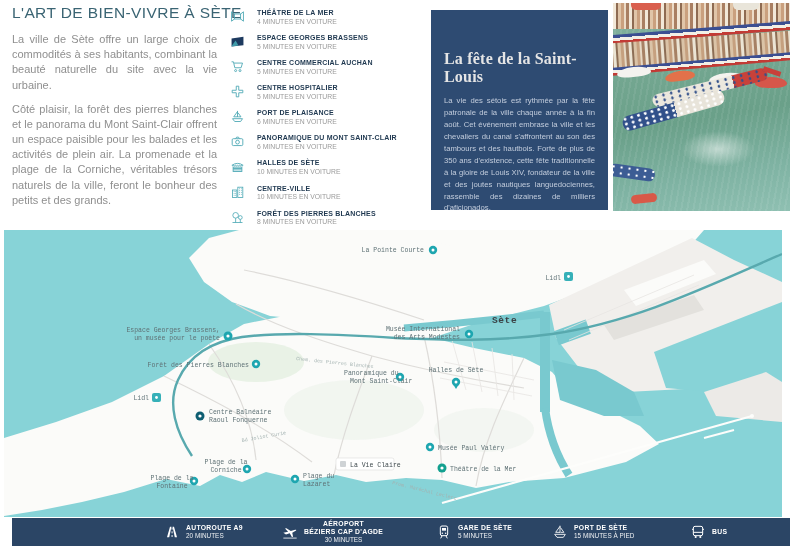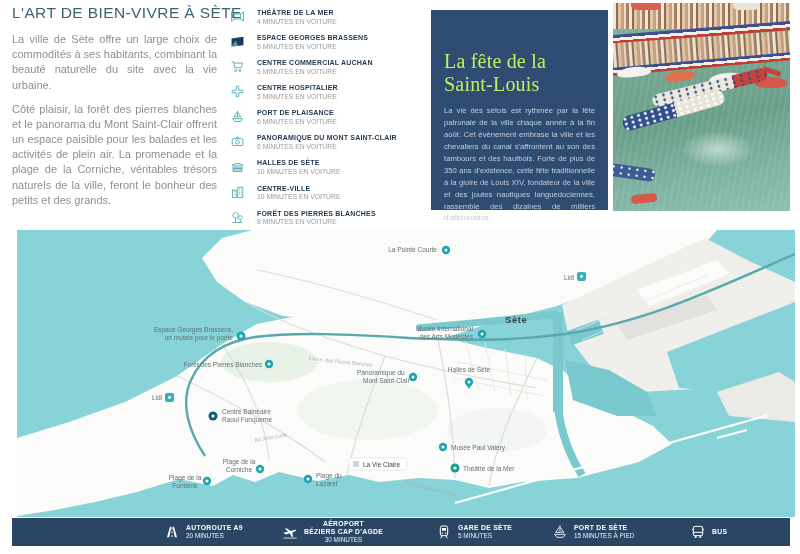--- a/index.html
+++ b/index.html
@@ -18,22 +18,22 @@
   .amenity{display:flex;align-items:flex-start;margin-bottom:7.5px;}
   .a-icon{flex:0 0 24px;height:16px;color:#4aa7b4;}
   .a-icon svg{display:block;width:17px;height:15px;}
   .a-text{padding-left:4px;}
   .a-label{font-size:7px;font-weight:bold;color:#1f3850;letter-spacing:.2px;line-height:1.25;}
   .a-time{font-size:6.8px;color:#9a9a9a;line-height:1.3;}
 
   
   .feature{position:absolute;left:431px;top:10px;width:177px;height:200px;background:#2e4b72;
     box-sizing:border-box;padding:40px 13px 0 13px;}
-  .feature h2{margin:0 0 9px 0;font-family:"Liberation Serif",serif;font-weight:normal;
-    font-size:20px;color:#bef264;letter-spacing:.2px;}
+  .feature h2{margin:0 0 9px 0;font-family:"Liberation Serif",serif;font-weight:bold;
+    font-size:16px;color:#e5e5e5;letter-spacing:.2px;}
   .feature p{margin:0;font-size:7.7px;line-height:1.55;color:#c3cddd;text-align:justify;}
 
   
   .photo{position:absolute;left:613px;top:3px;width:177px;height:208px;overflow:hidden;
     background:linear-gradient(170deg,#86b4a2 0%,#74a791 30%,#6aa089 55%,#7fb3a3 80%,#8fc0b2 100%);}
   .ph-sparkle{position:absolute;inset:0;
     background:repeating-linear-gradient(100deg,rgba(255,255,255,.07) 0 2px,transparent 2px 6px);}
   .ph-crowd{position:absolute;left:-8px;right:-8px;filter:blur(.7px);
     background:repeating-linear-gradient(90deg,#caa07e 0 3px,#ecdcc8 3px 5px,#a97f62 5px 8px,#f2e8d8 8px 11px,#8e6b52 11px 13px,#e0c5a8 13px 16px);}
   .ph-crowd.c1{top:0;height:26px;}
@@ -57,21 +57,21 @@
   .ph-splash{position:absolute;left:68px;top:128px;width:74px;height:36px;
     background:radial-gradient(ellipse,rgba(255,255,255,.55),rgba(255,255,255,0) 70%);}
   .ph-blboat{position:absolute;left:-4px;bottom:32px;width:46px;height:13px;background:#3c5c94;
     border-radius:6px;transform:rotate(8deg);}
   .ph-blboat::after{content:"";position:absolute;inset:0;
     background-image:radial-gradient(circle,#fff 1px,transparent 1.6px);background-size:8px 6px;}
   .ph-rboat{position:absolute;left:18px;bottom:8px;width:26px;height:9px;background:#d85948;
     border-radius:5px;transform:rotate(-6deg);}
 
   
-  .map{position:absolute;left:17px;top:230px;width:726px;height:287px;}
+  .map{position:absolute;left:4px;top:230px;width:726px;height:287px;font-family:Liberation Mono, monospace;}
   .map svg{display:block;}
   .mlabel{fill:#5f7276;font-size:6.5px;}
   .mroad{fill:#a3b2b1;font-size:5px;}
   .mcity{fill:#3c4346;font-size:9.5px;font-weight:bold;letter-spacing:.6px;}
 
   
   .bar{position:absolute;left:12px;top:518px;width:778px;height:28px;background:#2b4565;color:#fff;}
   .tgroup{position:absolute;top:0;height:28px;display:flex;align-items:center;}
   .t-icon{margin-right:6px;}
   .t-icon svg{display:block;width:16px;height:16px;}

